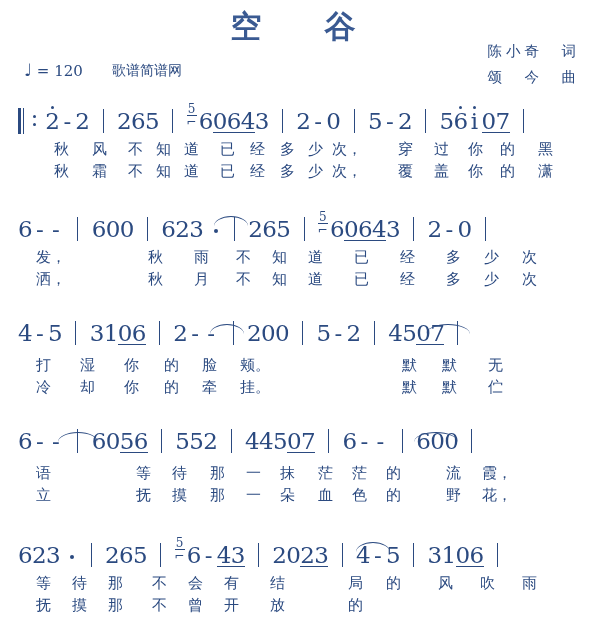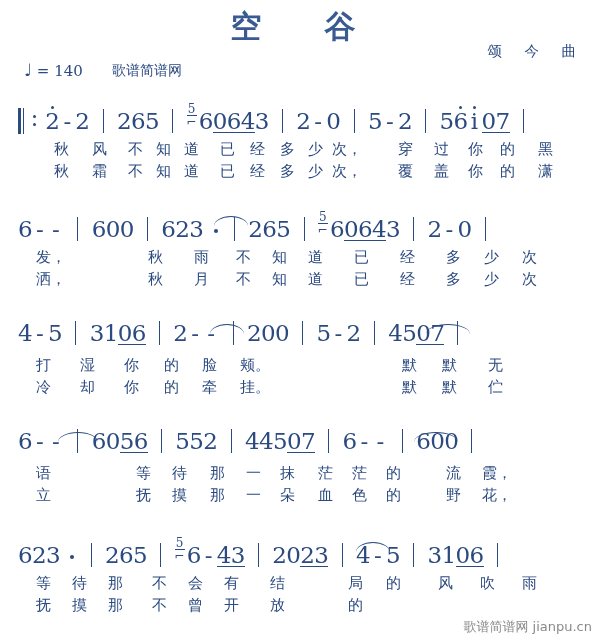--- a/index.html
+++ b/index.html
@@ -236,25 +236,26 @@
 </head>
 <body>
 
 <div class="sheet">
 
   <div class="title">空　谷</div>
 
 
   <div class="tempo">
     <span class="note">♩</span>
-    <span>= 140</span>
+    <span>= 120</span>
   </div>
   <div class="expression">歌谱简谱网</div>
 
   <div class="credits">
+    <div>陈小奇　词</div>
     <div>颂　今　曲</div>
   </div>
 
   <div class="system" style="top:104px">
     <div class="notes">
       <span class="repeat-start"></span><span class="dots"></span>
       <span class="tok oct-up" style="width:14px">2</span><span class="tok" style="width:16px">-</span><span class="tok" style="width:14px">2</span>
       <span class="bar"></span>
       <span class="tok" style="width:14px">2</span><span class="tok" style="width:14px">6</span><span class="tok" style="width:14px">5</span>
       <span class="bar"></span>
@@ -470,14 +471,13 @@
       <span style="left:54px">摸</span>
       <span style="left:90px">那</span>
       <span style="left:134px">不</span>
       <span style="left:170px">曾</span>
       <span style="left:206px">开</span>
       <span style="left:252px">放</span>
       <span style="left:330px">的</span>
     </div>
   </div>
 
-  <div class="watermark">歌谱简谱网 jianpu.cn</div>
 </div>
 
 </body></html>

